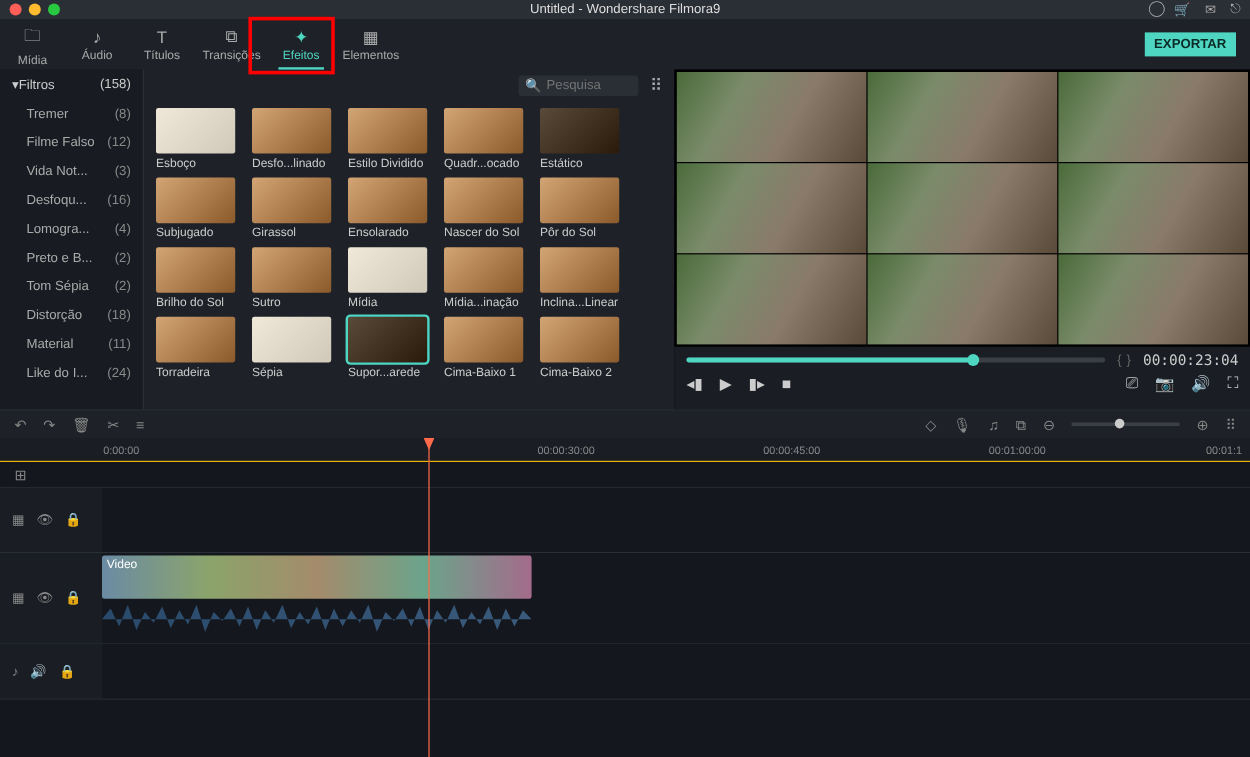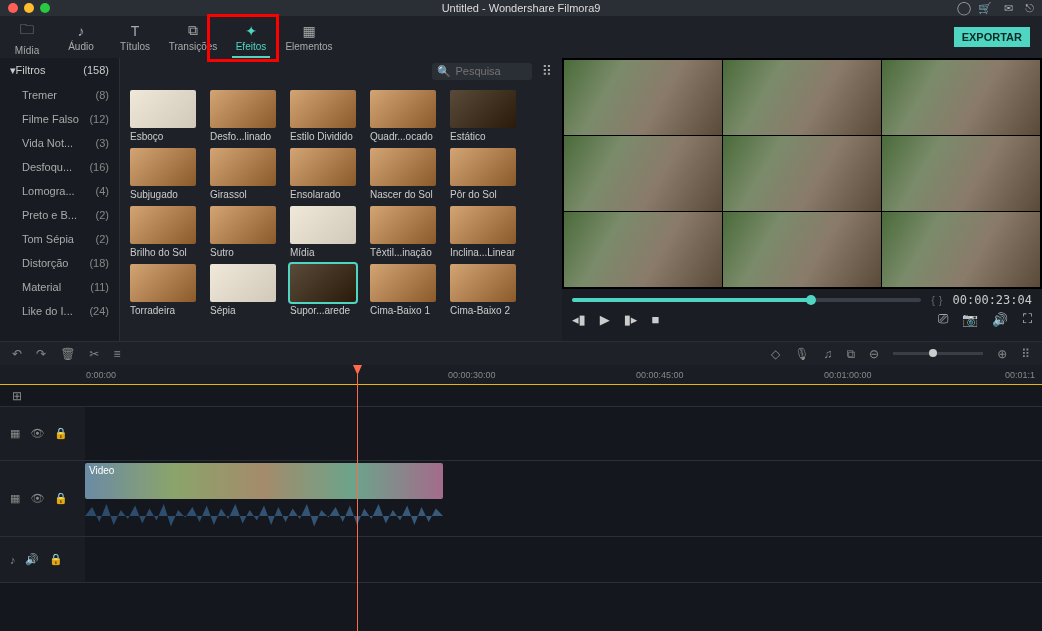--- a/index.html
+++ b/index.html
@@ -235,21 +235,21 @@
         <div class="effect">
           <div class="effect-thumb "></div>
           <div class="effect-label">Sutro</div>
         </div>
         <div class="effect">
           <div class="effect-thumb light"></div>
           <div class="effect-label">Mídia</div>
         </div>
         <div class="effect">
           <div class="effect-thumb "></div>
-          <div class="effect-label">Têxtil...inação</div>
+          <div class="effect-label">Mídia...inação</div>
         </div>
         <div class="effect">
           <div class="effect-thumb "></div>
           <div class="effect-label">Inclina...Linear</div>
         </div>
         <div class="effect">
           <div class="effect-thumb "></div>
           <div class="effect-label">Torradeira</div>
         </div>
         <div class="effect">

